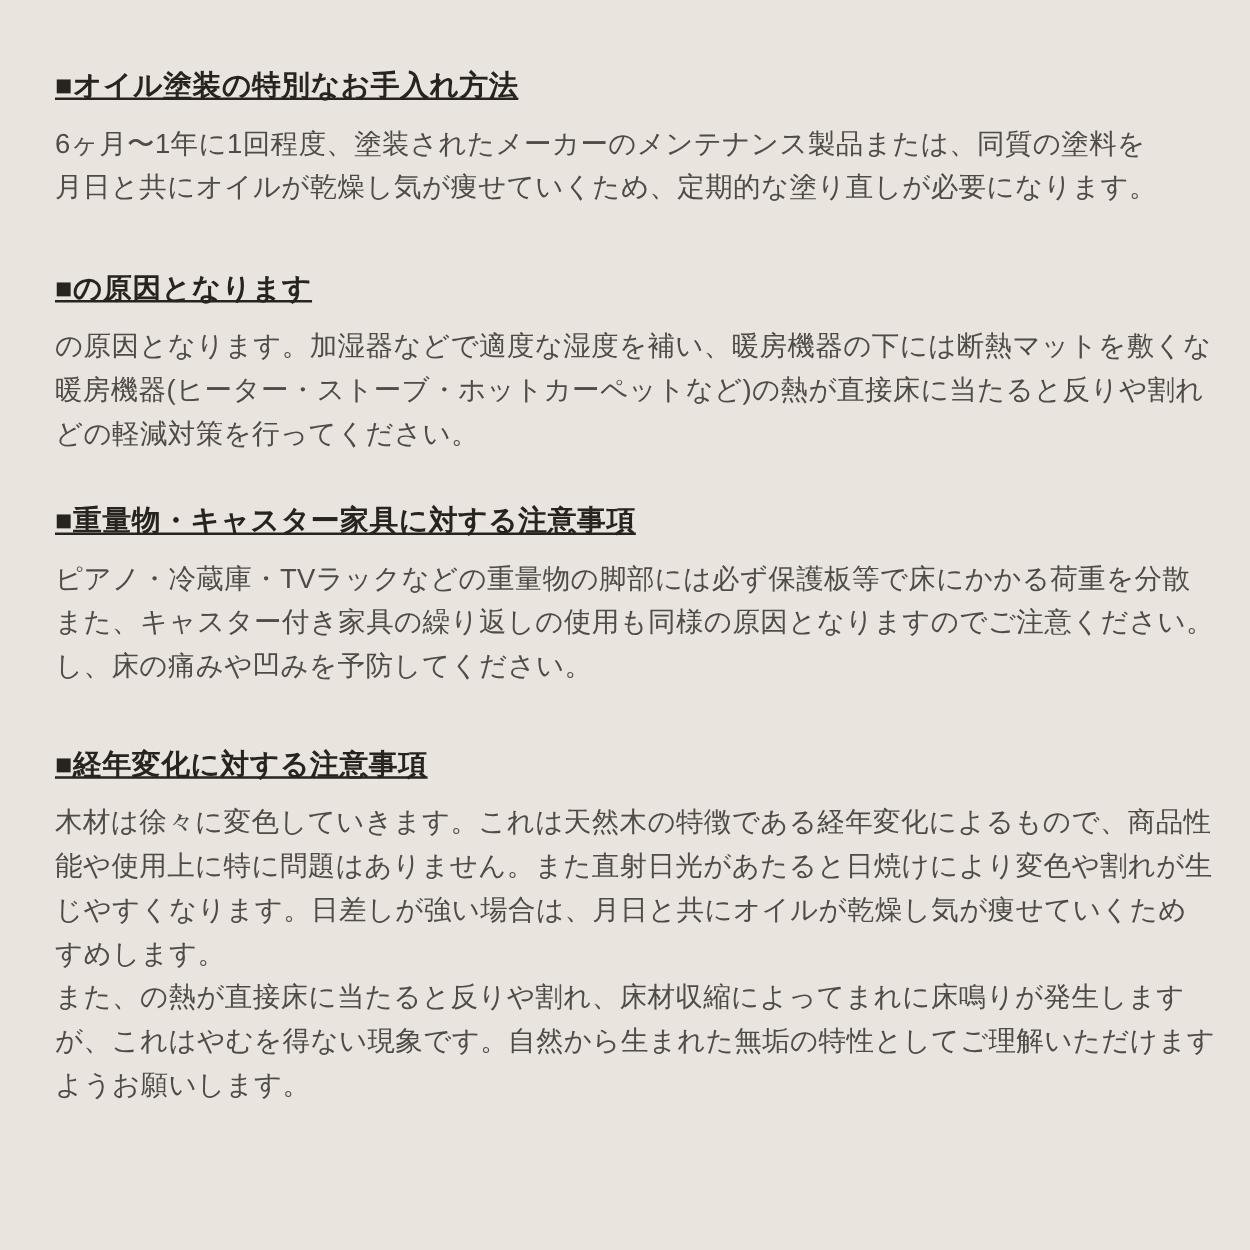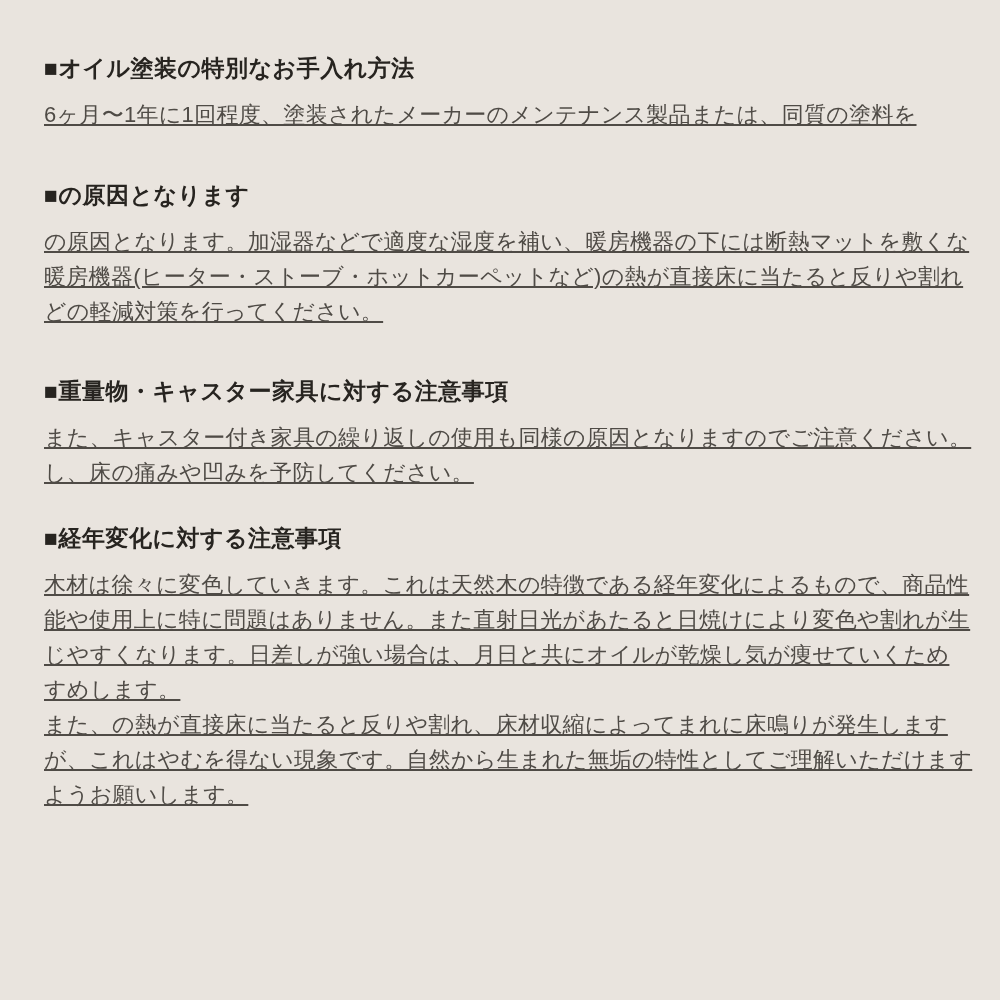--- a/index.html
+++ b/index.html
@@ -23,57 +23,59 @@
     padding: 52px 40px 0 44px;
   }
   .sec-heading {
     font-size: 23px;
     line-height: 32px;
     font-weight: 700;
     letter-spacing: 0.5px;
     color: var(--heading-color);
     margin: 0 0 13px 0;
     white-space: nowrap;
+    text-decoration: underline;
   }
   .sec-heading .bullet {
     font-weight: 700;
   }
   .line {
     font-size: 22px;
     height: 35px;
     line-height: 35px;
     font-weight: 400;
     letter-spacing: 0.3px;
     color: var(--body-color);
     white-space: nowrap;
-    text-decoration: underline;
   }
   .section-2 { margin-top: 47px; }
-  .section-3 { margin-top: 46px; }
-  .section-4 { margin-top: 32px; }
+  .section-3 { margin-top: 36px; }
+  .section-4 { margin-top: 45px; }
 </style>
 </head>
 <body>
 
 <div class="page">
 
   <section class="section-1">
     <h2 class="sec-heading"><span class="bullet">■</span><span>オイル塗装の特別なお手入れ方法</span></h2>
     <p class="line">6ヶ月〜1年に1回程度、塗装されたメーカーのメンテナンス製品または、同質の塗料を</p>
+    <p class="line">月日と共にオイルが乾燥し気が痩せていくため、定期的な塗り直しが必要になります。</p>
   </section>
 
   <section class="section-2">
     <h2 class="sec-heading"><span class="bullet">■</span><span>の原因となります</span></h2>
     <p class="line">の原因となります。加湿器などで適度な湿度を補い、暖房機器の下には断熱マットを敷くな</p>
     <p class="line">暖房機器(ヒーター・ストーブ・ホットカーペットなど)の熱が直接床に当たると反りや割れ</p>
     <p class="line">どの軽減対策を行ってください。</p>
   </section>
 
   <section class="section-3">
     <h2 class="sec-heading"><span class="bullet">■</span><span>重量物・キャスター家具に対する注意事項</span></h2>
+    <p class="line">ピアノ・冷蔵庫・TVラックなどの重量物の脚部には必ず保護板等で床にかかる荷重を分散</p>
     <p class="line">また、キャスター付き家具の繰り返しの使用も同様の原因となりますのでご注意ください。</p>
     <p class="line">し、床の痛みや凹みを予防してください。</p>
   </section>
 
   <section class="section-4">
     <h2 class="sec-heading"><span class="bullet">■</span><span>経年変化に対する注意事項</span></h2>
     <p class="line">木材は徐々に変色していきます。これは天然木の特徴である経年変化によるもので、商品性</p>
     <p class="line">能や使用上に特に問題はありません。また直射日光があたると日焼けにより変色や割れが生</p>
     <p class="line">じやすくなります。日差しが強い場合は、月日と共にオイルが乾燥し気が痩せていくため</p>
     <p class="line">すめします。</p>

